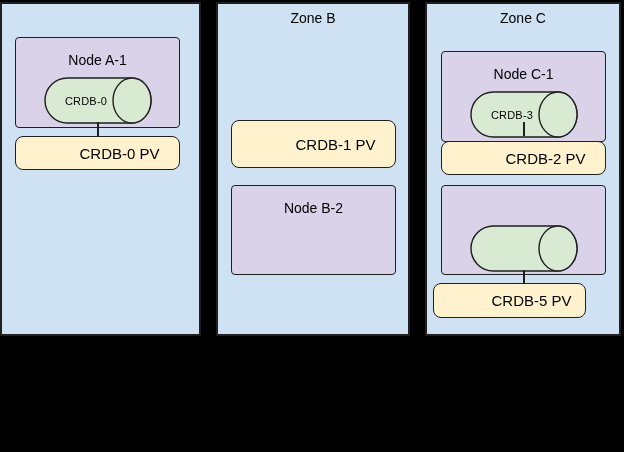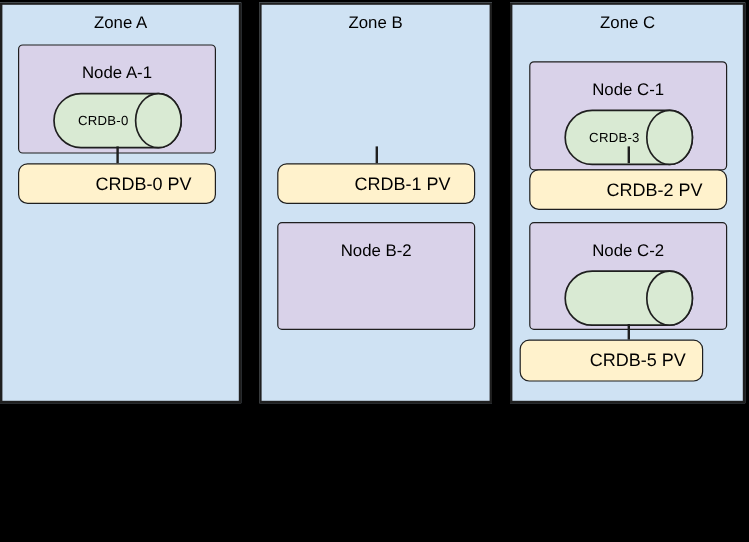--- a/index.html
+++ b/index.html
@@ -90,21 +90,20 @@
   .pv-label {
     font-size: 15px;
   }
 </style>
 </head>
 <body>
 
 <div class="canvas">
 
   <div class="zone" style="left:0px; top:2px; width:201px; height:334px;">
-    <div class="zone-label">Zone A</div>
 
     <div class="node" style="left:13px; top:33px; width:165px; height:91px;">
       <div class="node-label">Node A-1</div>
       <div class="pod" style="left:29px; top:40px;">
         <svg class="pod-svg" width="107" height="45" viewBox="0 0 107 45">
           <path class="pod-shape" d="M22.5 0 H87 A19 22.5 0 0 1 87 45 H22.5 A22.5 22.5 0 0 1 22.5 0 Z"></path>
           <ellipse class="pod-shape" cx="87" cy="22.5" rx="19" ry="22.5"></ellipse>
         </svg>
         <div class="pod-label">CRDB-0</div>
       </div>
@@ -112,21 +111,21 @@
     <div class="connector" style="left:95px; top:118px; height:14px;"></div>
     <div class="pv" style="left:13px; top:132px; width:165px; height:34px;">
       <span class="pv-label">CRDB-0 PV</span>
     </div>
   </div>
 
   <div class="zone" style="left:216px; top:2px; width:194px; height:334px;">
     <div class="zone-label">Zone B</div>
 
     <div class="connector" style="left:95px; top:118px; height:14px;"></div>
-    <div class="pv" style="left:13px; top:132px; width:165px; height:34px;">
+    <div class="pv" style="left:13px; top:116px; width:165px; height:48px;">
       <span class="pv-label">CRDB-1 PV</span>
     </div>
 
     <div class="node" style="left:13px; top:181px; width:165px; height:90px;">
       <div class="node-label">Node B-2</div>
     </div>
   </div>
 
   <div class="zone" style="left:425px; top:2px; width:196px; height:334px;">
     <div class="zone-label">Zone C</div>
@@ -140,21 +139,20 @@
         </svg>
         <div class="pod-label">CRDB-3</div>
       </div>
     </div>
     <div class="connector" style="left:96px; top:118px; height:14px;"></div>
     <div class="pv" style="left:14px; top:137px; width:165px; height:34px;">
       <span class="pv-label">CRDB-2 PV</span>
     </div>
 
     <div class="node" style="left:14px; top:181px; width:165px; height:90px;">
-      <div class="node-label">Node C-2</div>
       <div class="pod" style="left:29px; top:40px;">
         <svg class="pod-svg" width="107" height="45" viewBox="0 0 107 45">
           <path class="pod-shape" d="M22.5 0 H87 A19 22.5 0 0 1 87 45 H22.5 A22.5 22.5 0 0 1 22.5 0 Z"></path>
           <ellipse class="pod-shape" cx="87" cy="22.5" rx="19" ry="22.5"></ellipse>
         </svg>
       </div>
     </div>
     <div class="connector" style="left:96px; top:266px; height:13px;"></div>
     <div class="pv" style="left:6px; top:279px; width:153px; height:35px;">
       <span class="pv-label">CRDB-5 PV</span>

